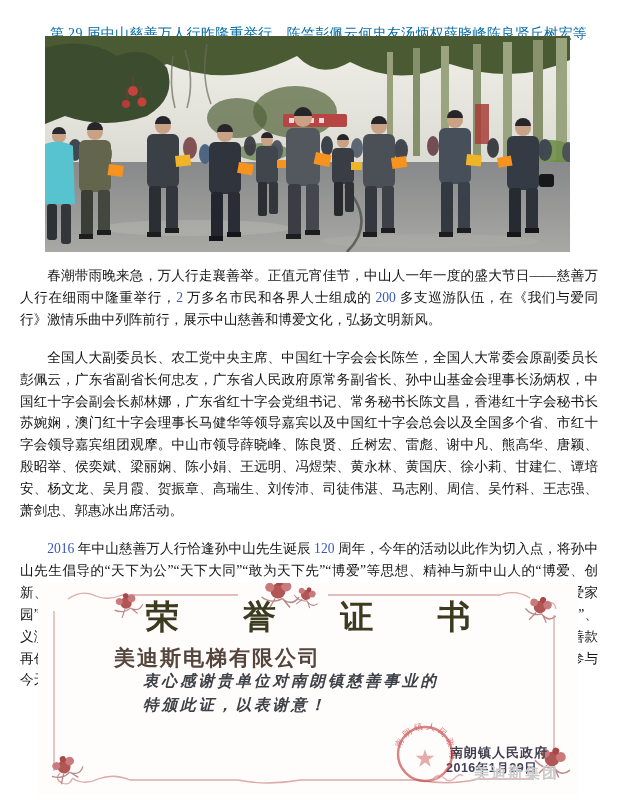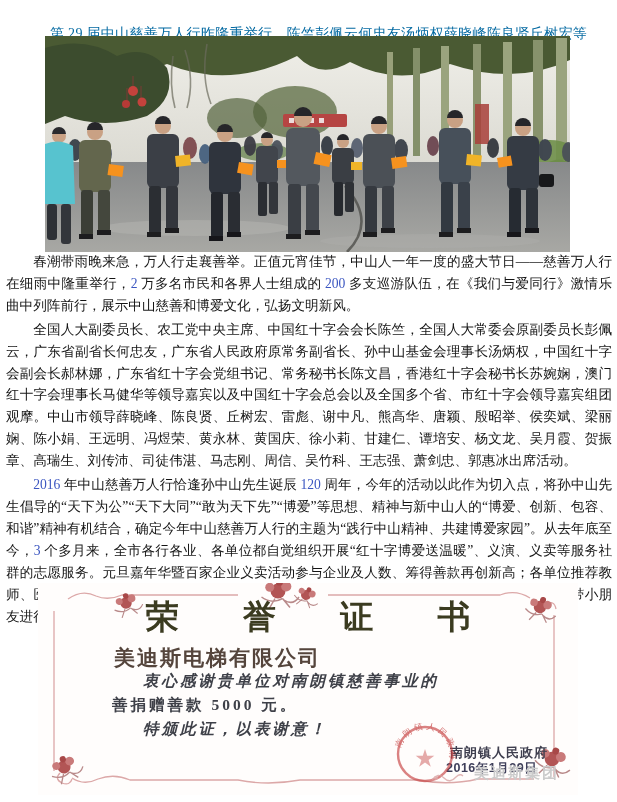--- a/index.html
+++ b/index.html
@@ -14,21 +14,21 @@
 
   .photo{position:absolute;left:45px;top:36px;width:525px;height:216px;overflow:hidden;}
   .photo svg{display:block;}
 
   .article-body{
     position:absolute;left:4px;top:249px;width:610px;
     font-family:"Liberation Serif",serif;
     font-size:13.6px;line-height:21.9px;color:#151515;
     text-align:justify;text-justify:inter-ideograph;
   }
-  .article-body p{margin:2px;text-indent:2em;}
+  .article-body p{margin:16px;text-indent:2em;}
   .num{color:var(--num-color,#3a55c0);}
 
   .cert{position:absolute;left:38px;top:583px;width:540px;height:212px;background:#fffdfc;}
   .cert .frame{position:absolute;left:0;top:0;}
   .cert-title{
     position:absolute;left:0;top:12px;width:100%;text-align:center;
     padding-left:28px;box-sizing:border-box;
     font-family:"Liberation Serif",serif;font-weight:bold;
     font-size:33px;letter-spacing:28px;color:#3b3b20;
   }
@@ -286,21 +286,20 @@
         <use href="#rose" transform="translate(26,184) scale(1.3) rotate(-18)"></use>
         <use href="#rose" transform="translate(514,176) scale(1.45) rotate(16)"></use>
       </g>
     </svg>
 
     <div class="cert-title">荣 誉 证 书</div>
     <div class="cert-recipient">美迪斯电梯有限公司</div>
 
     <div class="cert-body">
       <div class="indent">衷心感谢贵单位对南朗镇慈善事业的</div>
-      <div>善捐赠善款 5000 元。</div>
       <div class="indent">特颁此证，以表谢意！</div>
     </div>
 
     <div class="cert-issuer">南朗镇人民政府</div>
     <div class="cert-date">2016年1月29日</div>
 
     <div class="seal">
       <svg width="62" height="62" viewBox="0 0 62 62">
         <defs>
           <path id="sealArc" d="M7,38 A25,25 0 1 1 55,38" fill="none"></path>

